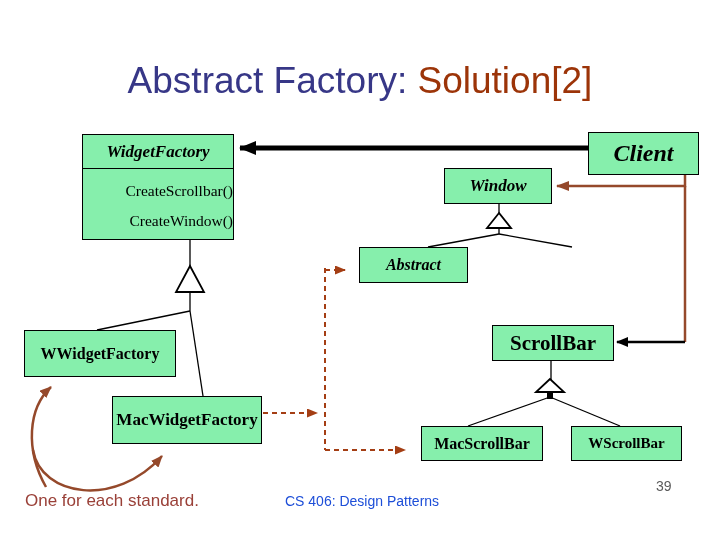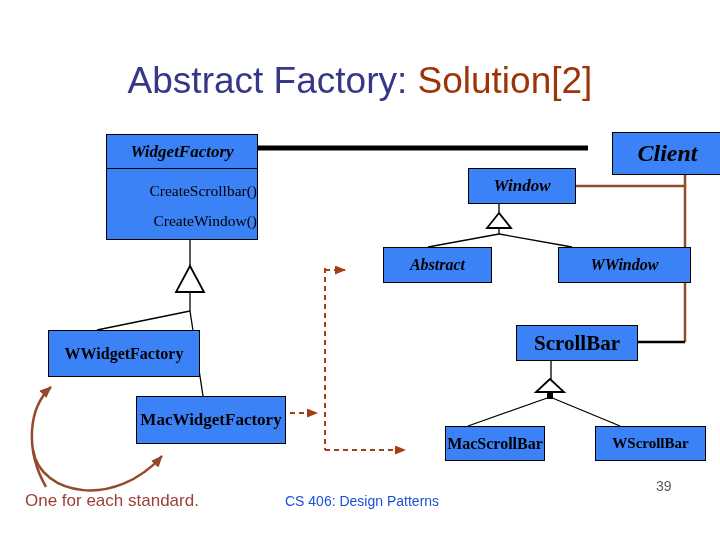--- a/index.html
+++ b/index.html
@@ -11,44 +11,44 @@
   .title {
     position:absolute; top:60px; left:0; width:100%; text-align:center;
     font-family:"Liberation Sans", sans-serif; font-size:37px; letter-spacing:0px;
     white-space:nowrap;
   }
   .title .t-main { color:#373787; }
   .title .t-accent { color:#9c3408;margin-top:33px; }
 
   
   .uml-box {
-    position:absolute; background:#3b82f6; border:1.5px solid #000;
+    position:absolute; background:#86efac; border:1.5px solid #000;
     box-sizing:border-box; display:flex; align-items:center; justify-content:center;
-    font-weight:bold; font-size:16px; color:#000; z-index:2; text-align:center;margin-left:24px;
+    font-weight:bold; font-size:16px; color:#000; z-index:2; text-align:center;
   }
   .abstract { font-style:italic; }
 
   .box-widget-factory { left:82px; top:134px; width:152px; height:106px; display:block; }
   .box-widget-factory .hdr {
     height:33px; border-bottom:1.5px solid #000; display:flex;
     align-items:center; justify-content:center; font-size:17px;
   }
   .box-widget-factory .methods {
     padding:7px 0 0 9px; font-weight:normal; font-style:normal;
     font-size:15.5px; text-align:right; line-height:30px;
   }
 
   .box-client        { left:588px; top:132px; width:111px; height:43px; font-size:24px; }
   .box-window        { left:444px; top:168px; width:108px; height:36px; font-size:17px; }
   .box-mac-window    { left:359px; top:247px; width:109px; height:36px; }
   .box-w-window      { left:534px; top:247px; width:133px; height:36px; }
   .box-scrollbar     { left:492px; top:325px; width:122px; height:36px; font-size:21px; }
   .box-w-widget-factory   { left:24px;  top:330px; width:152px; height:47px; }
   .box-mac-widget-factory { left:112px; top:396px; width:150px; height:48px; font-size:17px; }
-  .box-mac-scrollbar { left:421px; top:426px; width:100px; height:35px; }
+  .box-mac-scrollbar { left:421px; top:426px; width:122px; height:35px; }
   .box-w-scrollbar   { left:571px; top:426px; width:111px; height:35px; font-size:15px; }
 
   
   .connectors { position:absolute; left:0; top:0; width:720px; height:540px; z-index:1; }
 
   
   .annotation {
     position:absolute; left:25px; top:491px; font-family:"Liberation Sans", sans-serif;
     font-size:17px; color:#9a4038; z-index:3;
   }
@@ -147,21 +147,20 @@
       <div>CreateWindow()</div>
     </div>
   </div>
 
   <div class="uml-box box-client abstract">Client</div>
 
   <div class="uml-box box-window abstract">Window</div>
 
   <div class="uml-box box-mac-window abstract">Abstract</div>
 
-  <div class="uml-box box-w-window abstract">WWindow</div>
 
   <div class="uml-box box-scrollbar">ScrollBar</div>
 
   <div class="uml-box box-w-widget-factory">WWidgetFactory</div>
 
   <div class="uml-box box-mac-widget-factory">MacWidgetFactory</div>
 
   <div class="uml-box box-mac-scrollbar">MacScrollBar</div>
 
   <div class="uml-box box-w-scrollbar">WScrollBar</div>

